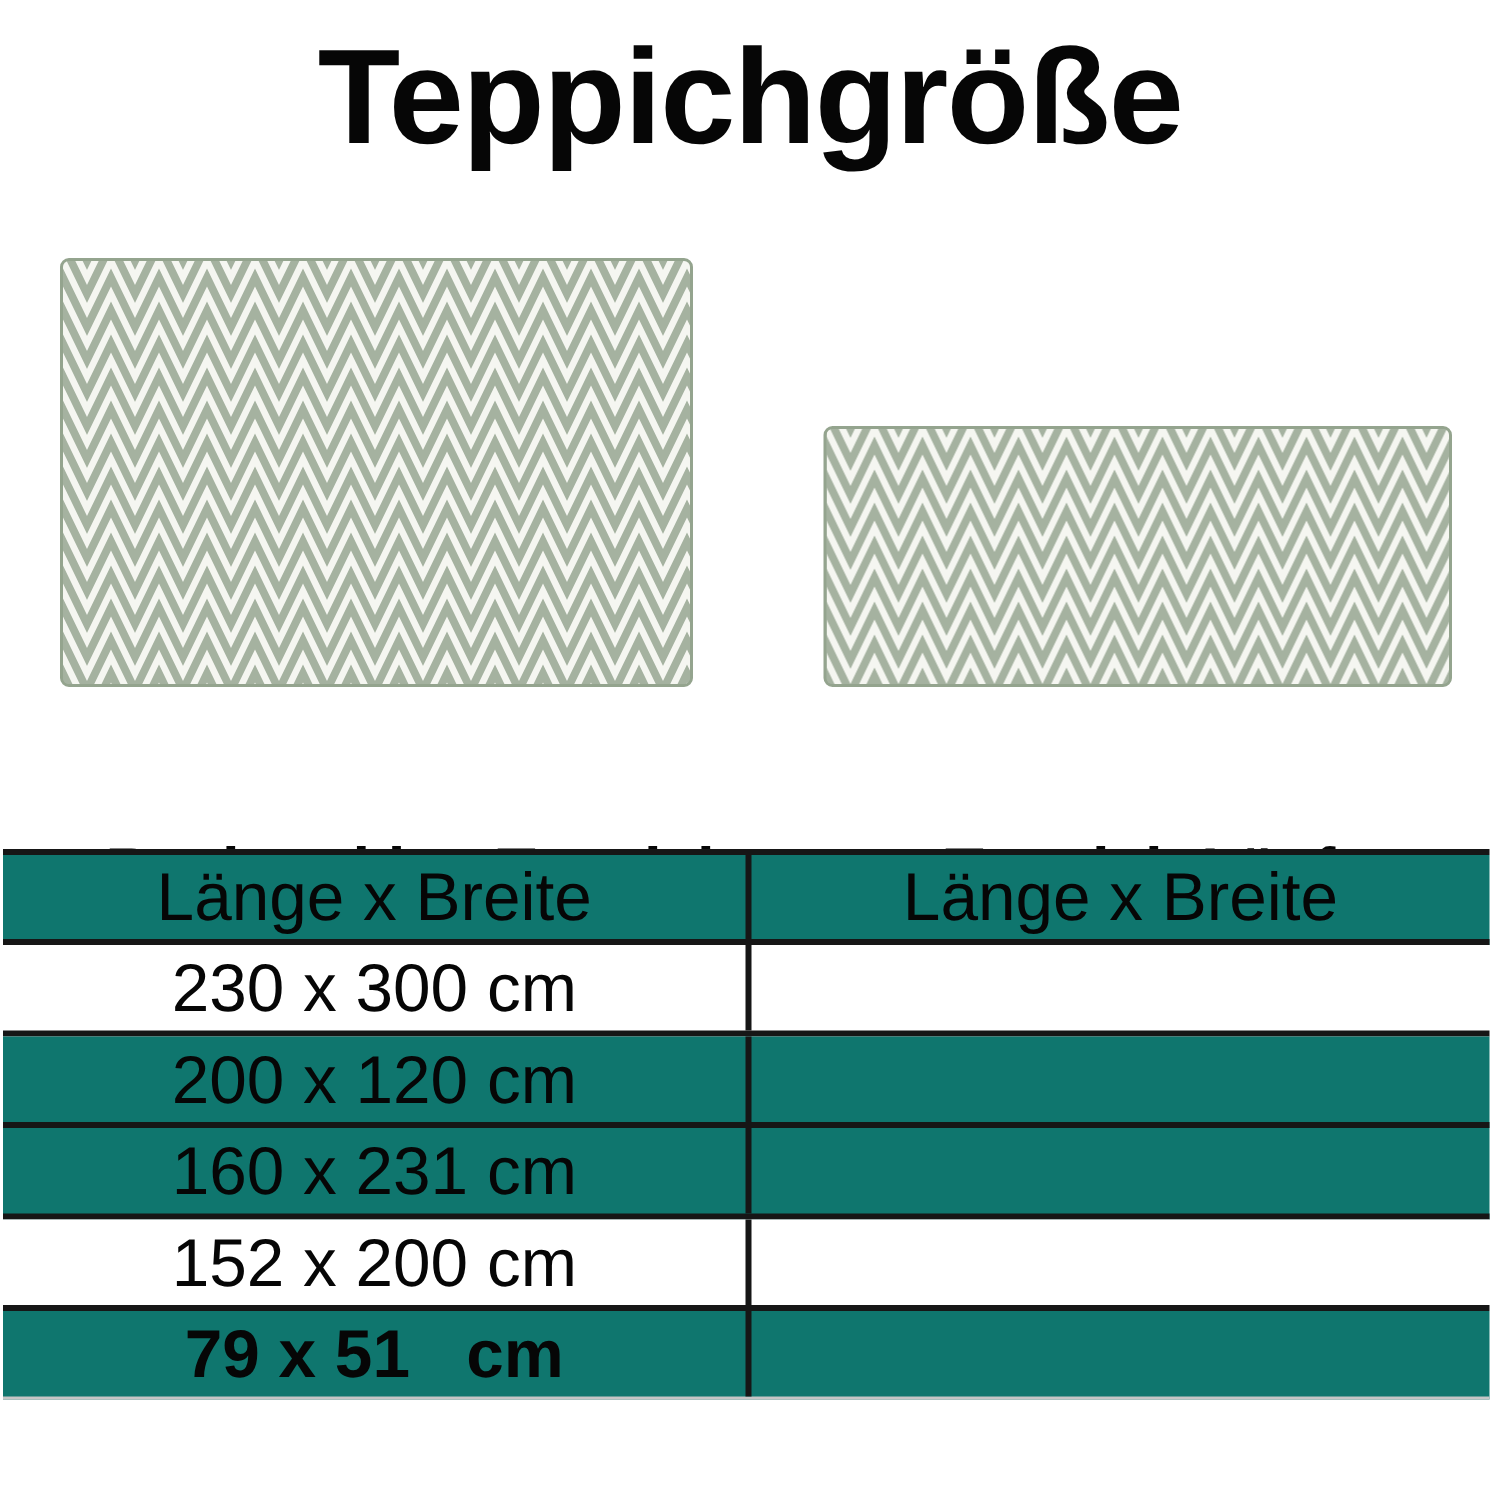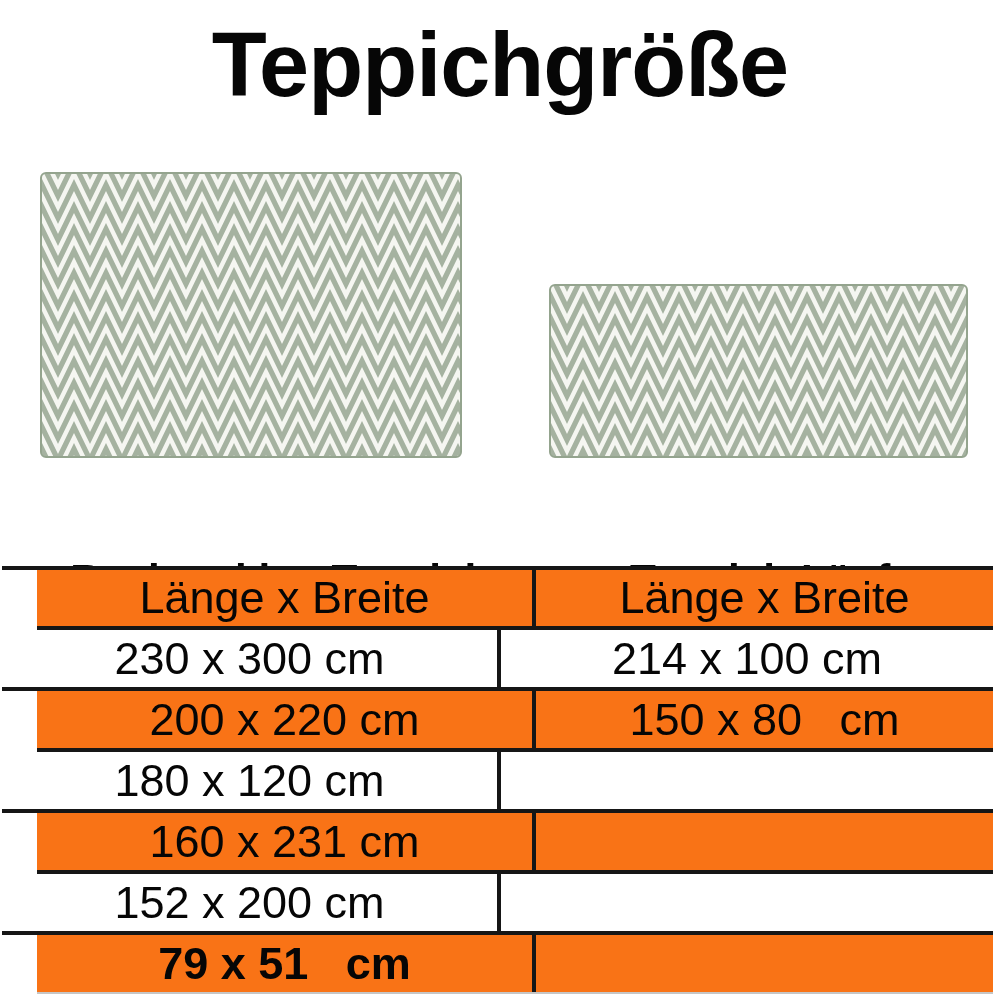--- a/index.html
+++ b/index.html
@@ -66,21 +66,21 @@
     left: 2px;
     top: 566px;
     width: 991px;
     border-top: 4px solid #161616;
   }
   .t-row {
     display: flex;
     border-bottom: 4px solid #161616;
     background: #ffffff;
   }
-  .t-row.gray { background: #f97316; margin-left: 35px; }
+  .t-row.gray { background: #0f766e; }
   .t-row.header { height: 56px; }
   .t-row.data   { height: 57px; }
   .t-row.last   { border-bottom: 2px solid #c6c6c6; font-weight: bold; }
   .t-cell {
     box-sizing: border-box;
     display: flex;
     align-items: center;
     justify-content: center;
     font-size: 45px;
     white-space: pre;
@@ -143,42 +143,28 @@
       </div>
       <div class="t-cell c-right">
         <span>Länge x Breite</span>
       </div>
     </div>
 
     <div class="t-row data">
       <div class="t-cell c-left">
         <span>230 x 300 cm</span>
       </div>
-      <div class="t-cell c-right">
-        <span>214 x 100 cm</span>
-      </div>
     </div>
 
     <div class="t-row data gray">
       <div class="t-cell c-left">
-        <span>200 x 220 cm</span>
-      </div>
-      <div class="t-cell c-right">
-        <span>150 x 80&nbsp;&nbsp; cm</span>
+        <span>200 x 120 cm</span>
       </div>
     </div>
 
-    <div class="t-row data">
-      <div class="t-cell c-left">
-        <span>180 x 120 cm</span>
-      </div>
-      <div class="t-cell c-right">
-        <span></span>
-      </div>
-    </div>
 
     <div class="t-row data gray">
       <div class="t-cell c-left">
         <span>160 x 231 cm</span>
       </div>
       <div class="t-cell c-right">
         <span></span>
       </div>
     </div>
 

